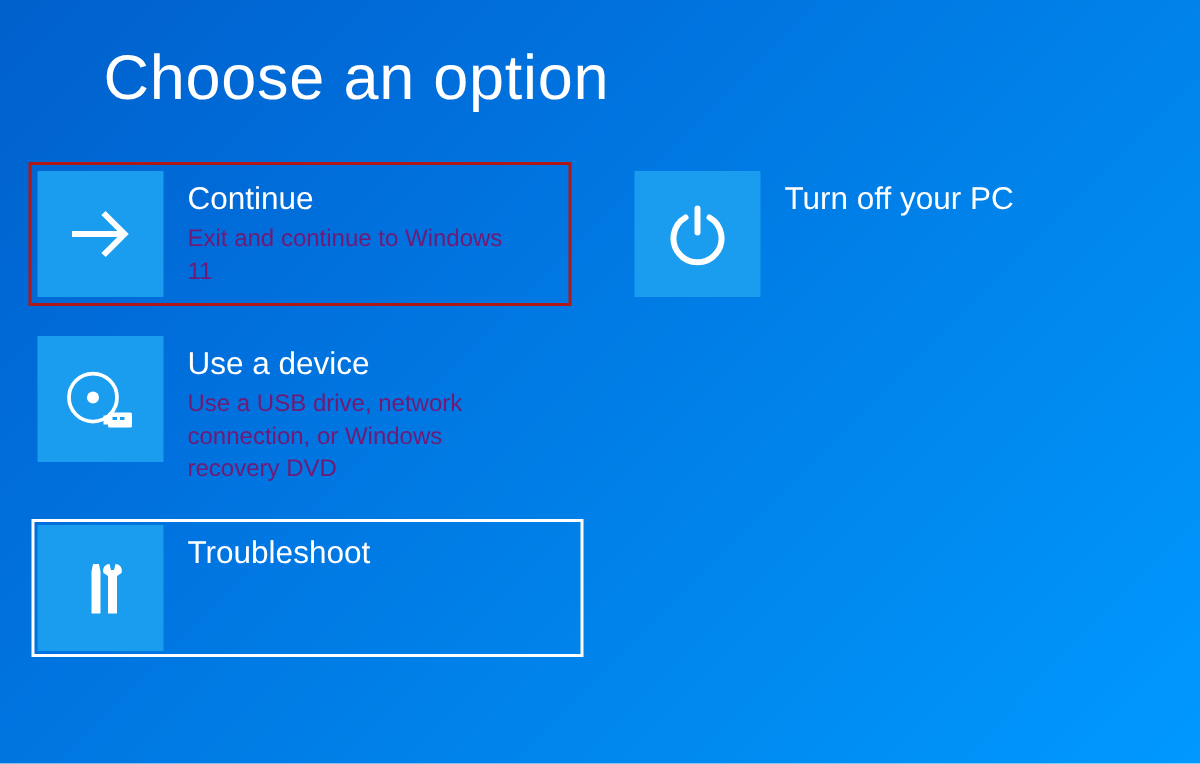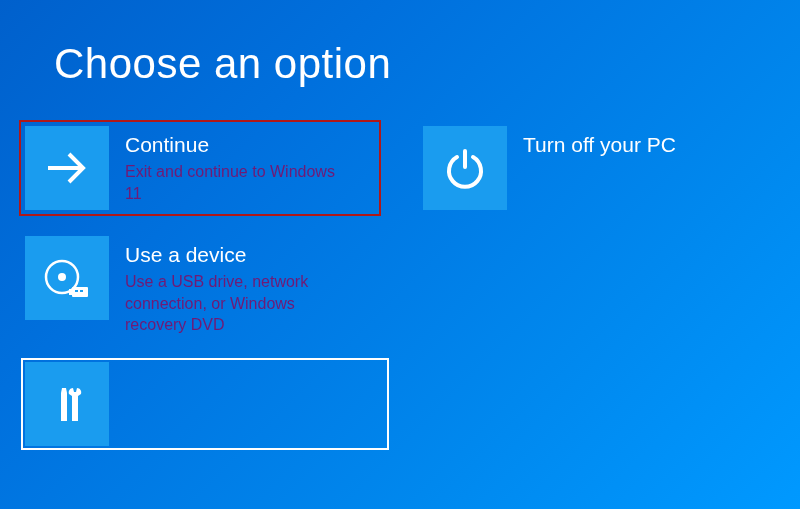--- a/index.html
+++ b/index.html
@@ -12,22 +12,23 @@
       height: 509px;
       background: linear-gradient(135deg, #0060cc 0%, #0070dd 30%, #0088ee 70%, #0099ff 100%);
       font-family: "Segoe UI Light", "Segoe UI", sans-serif;
       color: #ffffff;
       overflow: hidden;
       position: relative;
     }
     .page-title {
       font-size: 42px;
       font-weight: 300;
-      padding: 40px 0 0 54px;
+      padding: 28px 0 0 54px;
       letter-spacing: 0.5px;
+      margin-left: 15px;
     }
     .options-container {
       padding: 38px 0 0 25px;
       display: flex;
       gap: 38px;
     }
     .col {
       display: flex;
       flex-direction: column;
       gap: 26px;
@@ -126,20 +127,21 @@
     <div class="option-tile highlighted-white">
       <div class="tile-icon">
         <svg width="50" height="50" viewBox="0 0 50 50">
           <g fill="#ffffff">
             <path d="M 20 9 L 24 9 L 25 14 L 25 42 L 19 42 L 19 14 Z"></path>
             <path d="M 31 9 C 28 9 26 12 27 15 L 30 17 L 30 42 L 36 42 L 36 17 L 39 15 C 40 12 38 9 35 9 L 34 13 L 32 13 Z"></path>
           </g>
         </svg>
       </div>
       <div class="tile-text">
+        <div class="tile-title">Troubleshoot</div>
       </div>
     </div>
 
   </div>
 
   <div class="col">
 
     <div class="option-tile">
       <div class="tile-icon">
         <svg width="50" height="50" viewBox="0 0 50 50">

